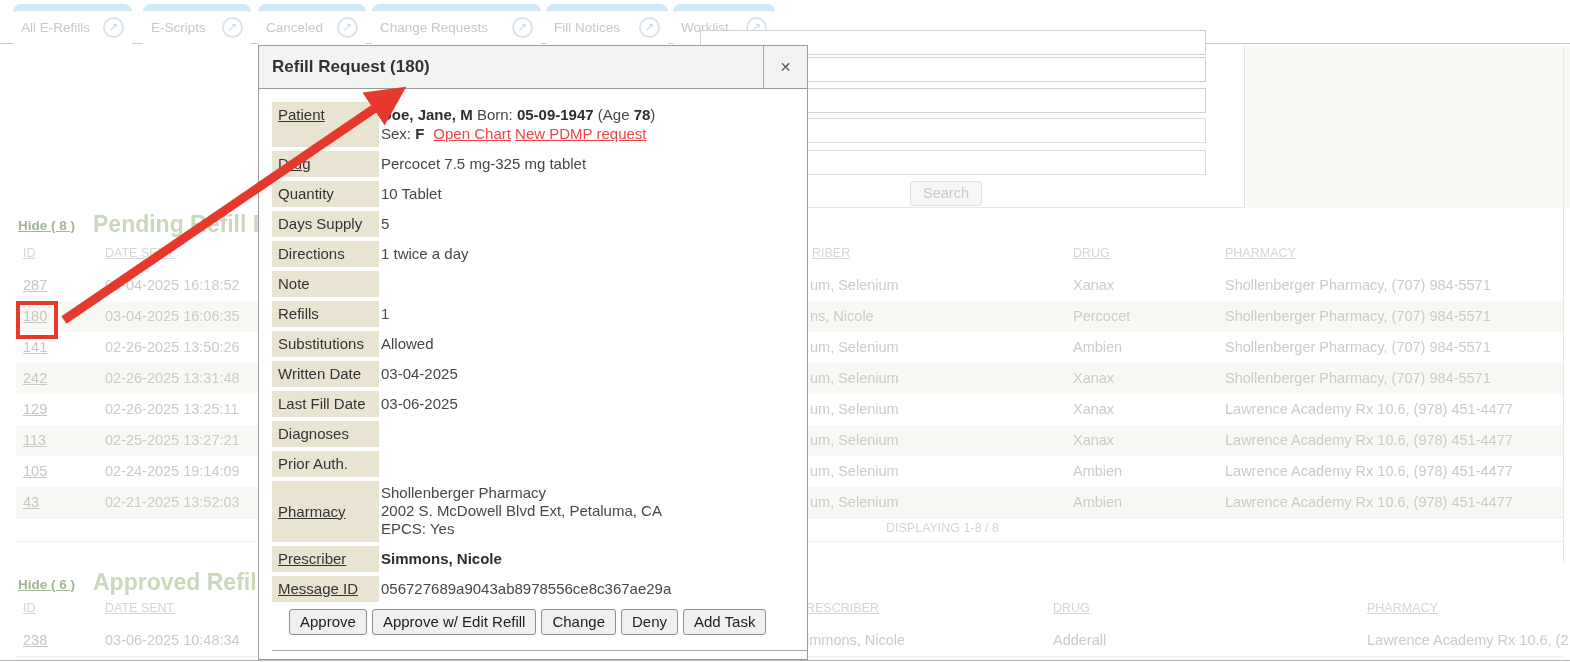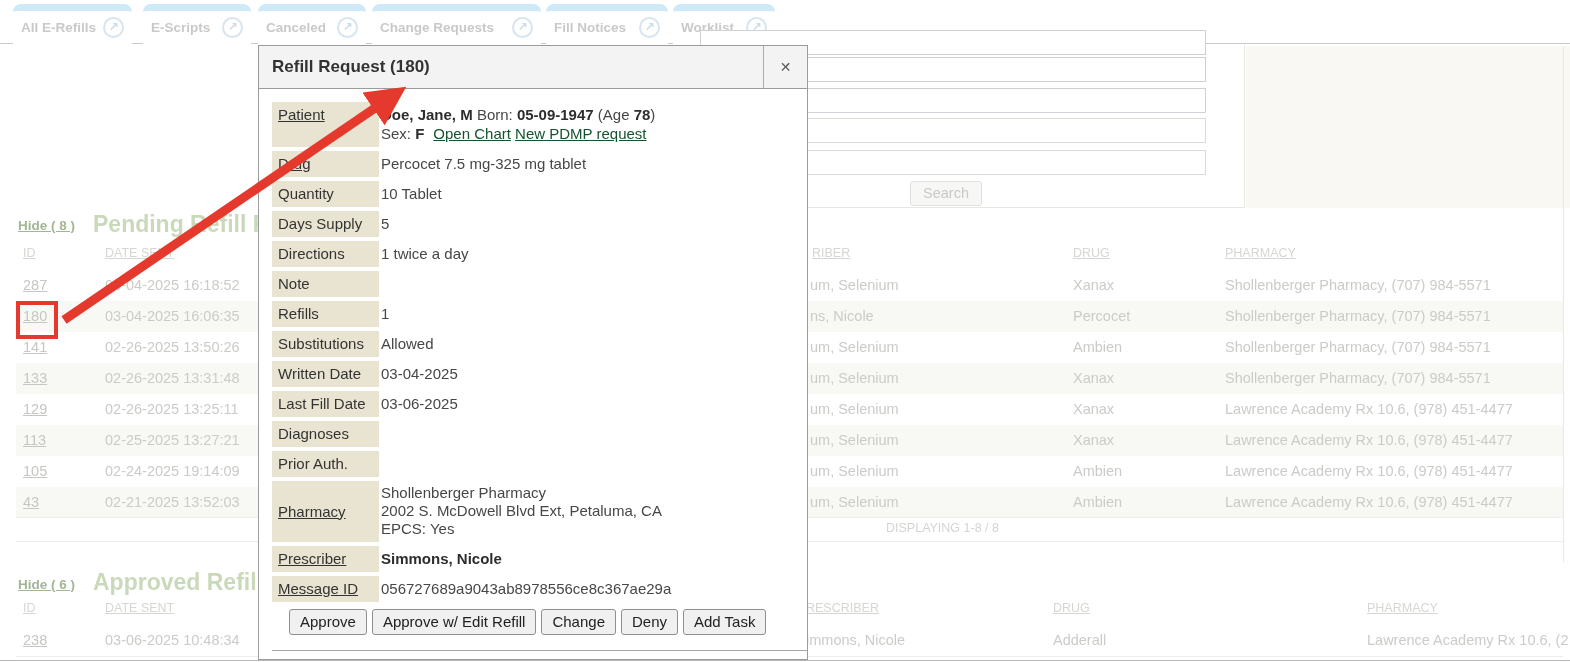--- a/index.html
+++ b/index.html
@@ -5,21 +5,21 @@
   html,body{margin:0;padding:0;background:#fff;}
   .stage{position:relative;width:1570px;height:662px;overflow:hidden;background:#fff;
          font-family:"Liberation Sans","DejaVu Sans",sans-serif;}
   .abs{position:absolute;}
 
   
   .beige{left:1246px;top:46px;width:324px;height:162px;background:#faf8f2;}
   .vline-right{left:1563px;top:46px;width:1px;height:516px;background:#e7e7e3;}
   .bottom-edge{left:0;top:660px;width:1570px;height:1px;background:#b7b7b7;}
 
-  .tabbar{left:0;top:0;width:1570px;height:44px;background:#fff;border-bottom:1px solid #c9c9c9;box-sizing:border-box;font-weight:bold;}
+  .tabbar{left:0;top:0;width:1570px;height:44px;background:#fff;border-bottom:1px solid #c9c9c9;box-sizing:border-box;}
   .tab{position:absolute;top:4px;height:40px;background:#fff;border-top:7px solid #cfe9f7;
        border-radius:8px 8px 0 0;display:flex;align-items:center;justify-content:space-between;
        padding:0 8px;box-sizing:border-box;}
   .tab .tlabel{font-size:13.5px;color:#c9c9c9;white-space:nowrap;}
   .tab-icon{width:21px;height:21px;border:2px solid #d8e5ee;border-radius:50%;box-sizing:border-box;
             color:#ccdbe5;font-size:12px;line-height:16px;text-align:center;flex:0 0 auto;}
 
   .spanel{left:500px;top:45px;width:745px;height:163px;background:#fff;
           border-right:1px solid #e6e6e2;border-bottom:1px solid #e6e6e2;box-sizing:border-box;}
   .sinput{position:absolute;left:700px;width:506px;height:25px;background:#fff;
@@ -49,21 +49,21 @@
   .mtitle{font-size:17px;font-weight:bold;color:#333;line-height:42px;padding-left:13px;}
   .mclose{position:absolute;right:0;top:0;width:43px;height:42px;border-left:1px solid #ababab;
           text-align:center;line-height:42px;font-size:14px;font-weight:bold;color:#5a5a5a;cursor:default;}
   .mbody{padding:13px 0 0 13px;}
   .mrow{display:flex;margin-bottom:4px;}
   .mlbl{flex:0 0 101px;background:#e9e4d2;color:#333;font-size:15px;line-height:19px;
         padding:3px 0 4px 6px;}
   .mlbl.link{text-decoration:underline;}
   .mval{flex:1;color:#474747;font-size:15px;line-height:19px;padding:3px 6px 4px 2px;min-height:19px;}
   .mval b{color:#2d2d2d;}
-  .mval .ulink{text-decoration:underline;color:#14532d;}
+  .mval .ulink{text-decoration:underline;color:#ef4444;}
   .plink1{margin-left:9px;}
   .mbtns{margin:7px 0 15px 17px;display:flex;gap:5px;}
   .mbtn{font-family:inherit;font-size:15px;color:#222;background:#f0f0f0;border:1px solid #8f8f8f;
         border-radius:3px;padding:2px 10px;white-space:nowrap;line-height:20px;}
   .mfoot{margin-top:12px;border-top:1px solid #a9a9a9;height:24px;}
 
   
   .redbox{left:16px;top:301px;width:42px;height:38px;border:4px solid #e6392d;box-sizing:border-box;z-index:30;}
   .annot-svg{position:absolute;left:0;top:0;z-index:30;pointer-events:none;}
 </style>
@@ -135,21 +135,21 @@
     <span class="cell" style="left:1209px;">Shollenberger Pharmacy, (707) 984-5571</span>
   </div>
   <div class="row" style="top:332px;">
     <span class="cell idl p-id">141</span>
     <span class="cell p-date">02-26-2025 13:50:26</span>
     <span class="cell p-presc">um, Selenium</span>
     <span class="cell p-drug">Ambien</span>
     <span class="cell p-pharm">Shollenberger Pharmacy, (707) 984-5571</span>
   </div>
   <div class="row stripe" style="top:363px;">
-    <span class="cell idl" style="left:7px;">133</span>
+    <span class="cell idl" style="left:7px;">242</span>
     <span class="cell" style="left:89px;">02-26-2025 13:31:48</span>
     <span class="cell" style="left:794px;">um, Selenium</span>
     <span class="cell" style="left:1057px;">Xanax</span>
     <span class="cell" style="left:1209px;">Shollenberger Pharmacy, (707) 984-5571</span>
   </div>
   <div class="row" style="top:394px;">
     <span class="cell idl p-id">129</span>
     <span class="cell p-date">02-26-2025 13:25:11</span>
     <span class="cell p-presc">um, Selenium</span>
     <span class="cell p-drug">Xanax</span>

